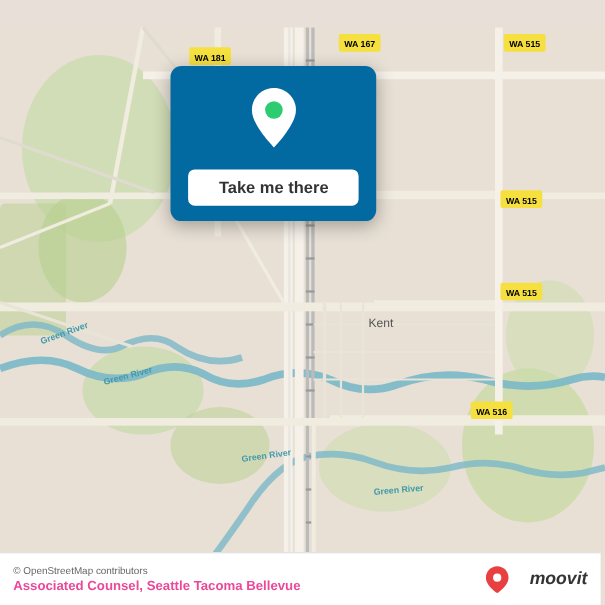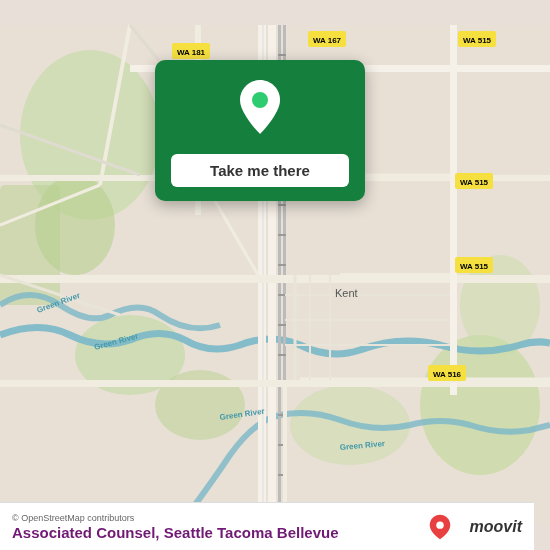--- a/index.html
+++ b/index.html
@@ -26,22 +26,22 @@
       top: 0; left: 0;
       width: 100%;
       height: 100%;
     }
 
     
     .location-card {
       position: absolute;
       top: 60px;
       left: 155px;
-      width: 210px;
-      background-color: #15803d;
+      width: 187px;
+      background-color: #0369a1;
       border-radius: 10px;
       display: flex;
       flex-direction: column;
       align-items: center;
       padding: 18px 16px 14px;
       box-shadow: 0 4px 15px rgba(0,0,0,0.3);
       z-index: 10;
     }
 
     .pin-icon {
@@ -63,21 +63,21 @@
       margin-top: 6px;
       width: 100%;
       text-align: center;
     }
 
     
     .bottom-bar {
       position: absolute;
       bottom: 0;
       left: 0;
-      right: 16px;
+      right: 4px;
       background-color: white;
       padding: 8px 12px;
       display: flex;
       align-items: center;
       justify-content: space-between;
       border-top: 1px solid #ddd;
       z-index: 20;
       height: 48px;
     }
 
@@ -86,23 +86,23 @@
       flex-direction: column;
       gap: 1px;
     }
 
     .osm-credit {
       font-size: 9px;
       color: #666;
     }
 
     .location-name {
-      font-size: 15px;
+      font-size: 12px;
       font-weight: 600;
-      color: #701a75;
+      color: #ec4899;
     }
 
     .moovit-logo {
       display: flex;
       align-items: center;
       gap: 16px;
     }
 
     .moovit-icon {
       width: 28px;

